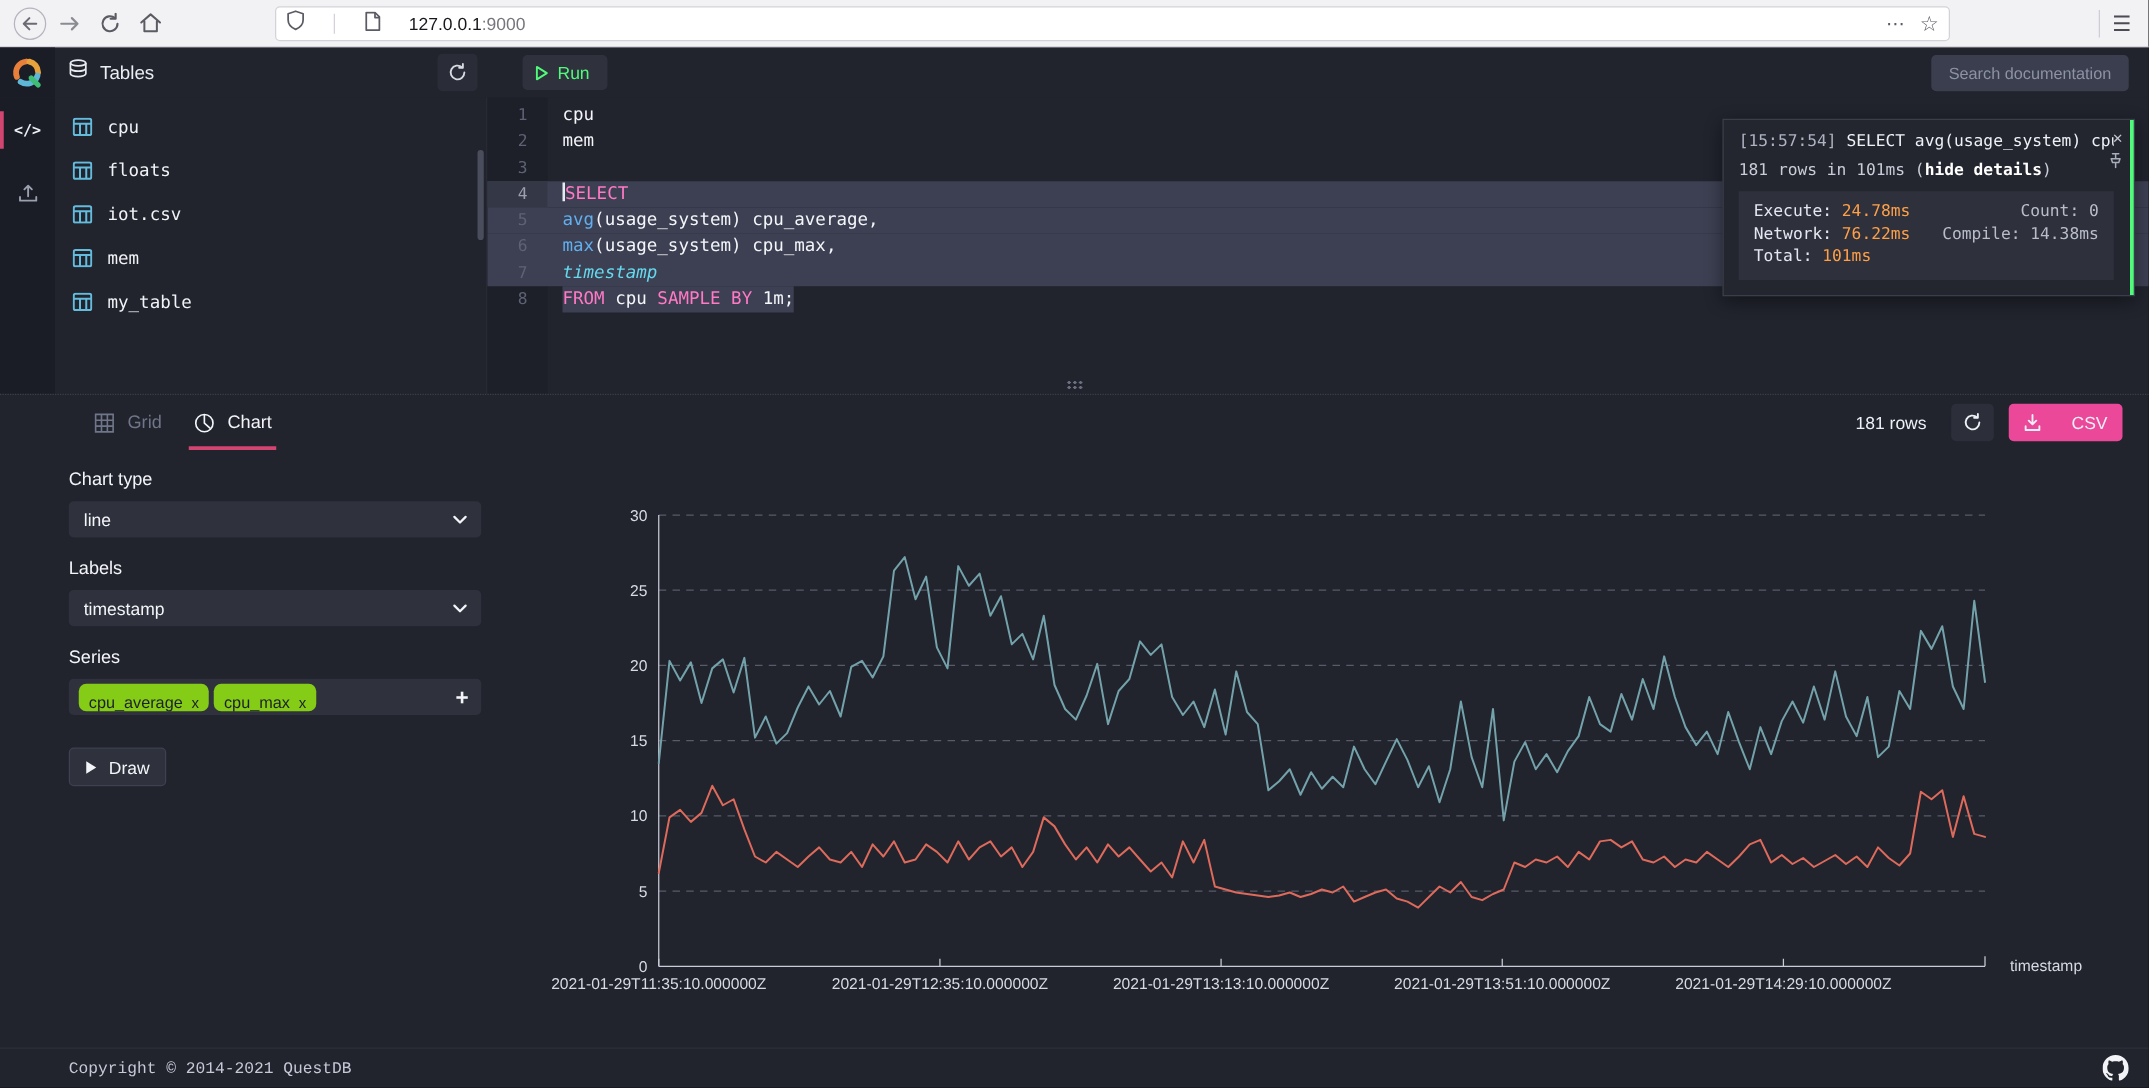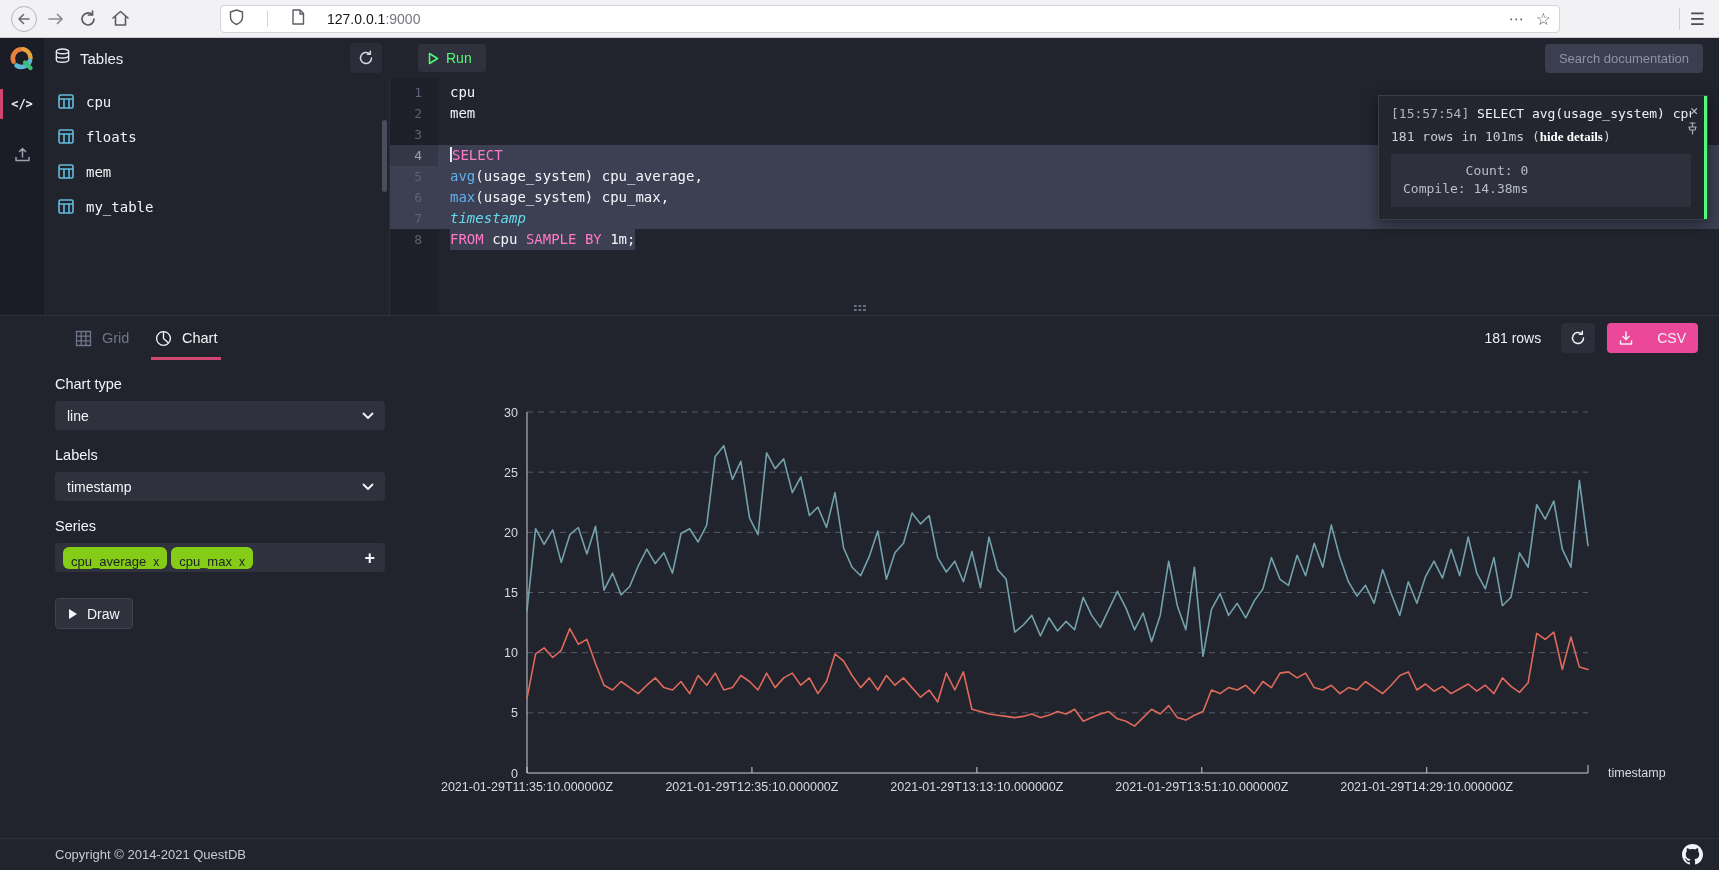--- a/index.html
+++ b/index.html
@@ -60,21 +60,21 @@
   .tk-type { color:#66d9ef; font-style:italic; }
   .tk-b { font-weight:normal; }
   .caret { display:inline-block; width:2px; height:15px; background:#e8eaf2; vertical-align:-2px; }
 
   
   .notif { position:absolute; left:1378px; top:95px; width:330px; background:#24262f; border:1px solid #3a3d4a; box-shadow:0 4px 14px rgba(0,0,0,.45); padding:10px 16px 12px 12px; }
   .notif::after { content:""; position:absolute; right:0; top:0; bottom:0; width:3px; background:#50fa7b; }
   .notif .t1 { font-size:13px; white-space:nowrap; overflow:hidden; color:#eef0f6; padding-right:18px; }
   .notif .t1 .time { color:#aeb3c2; }
   .notif .t2 { font-size:13px; margin-top:8px; color:#c9cdd8; }
-  .notif .t2 b { color:#ffffff;font-family:Liberation Serif, serif; }
+  .notif .t2 b { color:#ffffff; }
   .notif .close { position:absolute; right:9px; top:7px; color:#c3c7d2; font-size:13px; cursor:pointer; }
   .notif .pin { position:absolute; right:9px; top:26px; color:#a9aebc; cursor:pointer; }
   .metrics { margin-top:9px; background:#2e313c; padding:8px 12px 9px 12px; display:flex; justify-content:space-between; font-size:13px; }
   .metrics .row { line-height:18px; }
   .metrics .lab { color:#e4e7ef; }
   .metrics .val { color:#ffa048; }
   .metrics .rcol { text-align:right; color:#b9bdca; line-height:18px; }
 
   
   .h-split { position:absolute; left:0; top:301px; width:100%; height:14px; display:flex; align-items:center; justify-content:center; }
@@ -101,21 +101,21 @@
   .chip { height:22px; background:#84cc16; color:#1d2029; border-radius:6px; font-size:13px; display:flex; align-items:flex-end; padding:0 8px; margin-left:4px; gap:7px; cursor:default; }
   .chip .x { font-size:12px; cursor:pointer; }
   .series-box .plus { margin-left:auto; color:#f4f5f9; font-size:18px; font-weight:bold; cursor:pointer; line-height:1; }
   .draw-btn { margin-top:26px; height:31px; width:78px; background:#2f323d; border:1px solid #3d4150; border-radius:4px; color:#f4f5f9; font-size:14px; display:flex; align-items:center; gap:9px; padding:0 12px; cursor:pointer; font-family:inherit; }
 
   
   #chart-svg { position:absolute; left:460px; top:80px; overflow:visible; font-family:"Liberation Sans", sans-serif; }
 
   
   .footer { position:absolute; left:0; bottom:0; width:100%; height:32px; background:#21232d; border-top:1px solid #2d2f3b; display:flex; align-items:center; padding:0 16px 0 55px; }
-  .footer .cp { font-size:13px; color:#c6cad6; }
+  .footer .cp { font-size:13px; color:#c6cad6;font-family:Liberation Mono, monospace; }
   .footer .gh { margin-left:auto; display:flex; align-items:center; }
 </style>
 </head>
 <body>
 
 <div id="root">
 
   <div class="chrome">
     <div class="nav-ic" style="margin-left:8px">
       <svg width="30" height="30" viewBox="0 0 30 30" fill="none">
@@ -222,20 +222,27 @@
               <rect x="1" y="1" width="14" height="13" rx="1.5" stroke="#64bcdd" stroke-width="1.6"></rect>
               <path d="M1 5h14M6 5v9M11 5v9" stroke="#64bcdd" stroke-width="1.6"></path>
             </svg>
             <span class="nm">floats</span>
           </div>
           <div class="tbl-item">
             <svg width="16" height="15" viewBox="0 0 16 15" fill="none">
               <rect x="1" y="1" width="14" height="13" rx="1.5" stroke="#64bcdd" stroke-width="1.6"></rect>
               <path d="M1 5h14M6 5v9M11 5v9" stroke="#64bcdd" stroke-width="1.6"></path>
             </svg>
+            <span class="nm">iot.csv</span>
+          </div>
+          <div class="tbl-item">
+            <svg width="16" height="15" viewBox="0 0 16 15" fill="none">
+              <rect x="1" y="1" width="14" height="13" rx="1.5" stroke="#64bcdd" stroke-width="1.6"></rect>
+              <path d="M1 5h14M6 5v9M11 5v9" stroke="#64bcdd" stroke-width="1.6"></path>
+            </svg>
             <span class="nm">mem</span>
           </div>
           <div class="tbl-item">
             <svg width="16" height="15" viewBox="0 0 16 15" fill="none">
               <rect x="1" y="1" width="14" height="13" rx="1.5" stroke="#64bcdd" stroke-width="1.6"></rect>
               <path d="M1 5h14M6 5v9M11 5v9" stroke="#64bcdd" stroke-width="1.6"></path>
             </svg>
             <span class="nm">my_table</span>
           </div>
         </div>
@@ -283,20 +290,25 @@
       <div class="notif" style="left:auto; right:11px; top:17px; position:absolute; width:330px;">
         <div class="t1"><span class="time">[15:57:54]</span><span> SELECT avg(usage_system) cpu_aver...</span></div>
         <div class="t2"><span>181 rows in 101ms (</span><b>hide details</b><span>)</span></div>
         <span class="close">✕</span>
         <span class="pin">
           <svg width="11" height="13" viewBox="0 0 11 13" fill="none">
               <path d="M3 1h5M5.5 1v4M2 5h7l-1 3H3L2 5zM5.5 8v4" stroke="#a9aebc" stroke-width="1.2" stroke-linecap="round" stroke-linejoin="round"></path>
             </svg>
         </span>
         <div class="metrics">
+          <div>
+            <div class="row"><span class="lab">Execute:</span> <span class="val">24.78ms</span></div>
+            <div class="row"><span class="lab">Network:</span> <span class="val">76.22ms</span></div>
+            <div class="row"><span class="lab">Total:</span> <span class="val">101ms</span></div>
+          </div>
           <div class="rcol">
             <div>Count: 0</div>
             <div>Compile: 14.38ms</div>
           </div>
         </div>
       </div>
     </div>
   </div>
 
   <div class="h-split">

